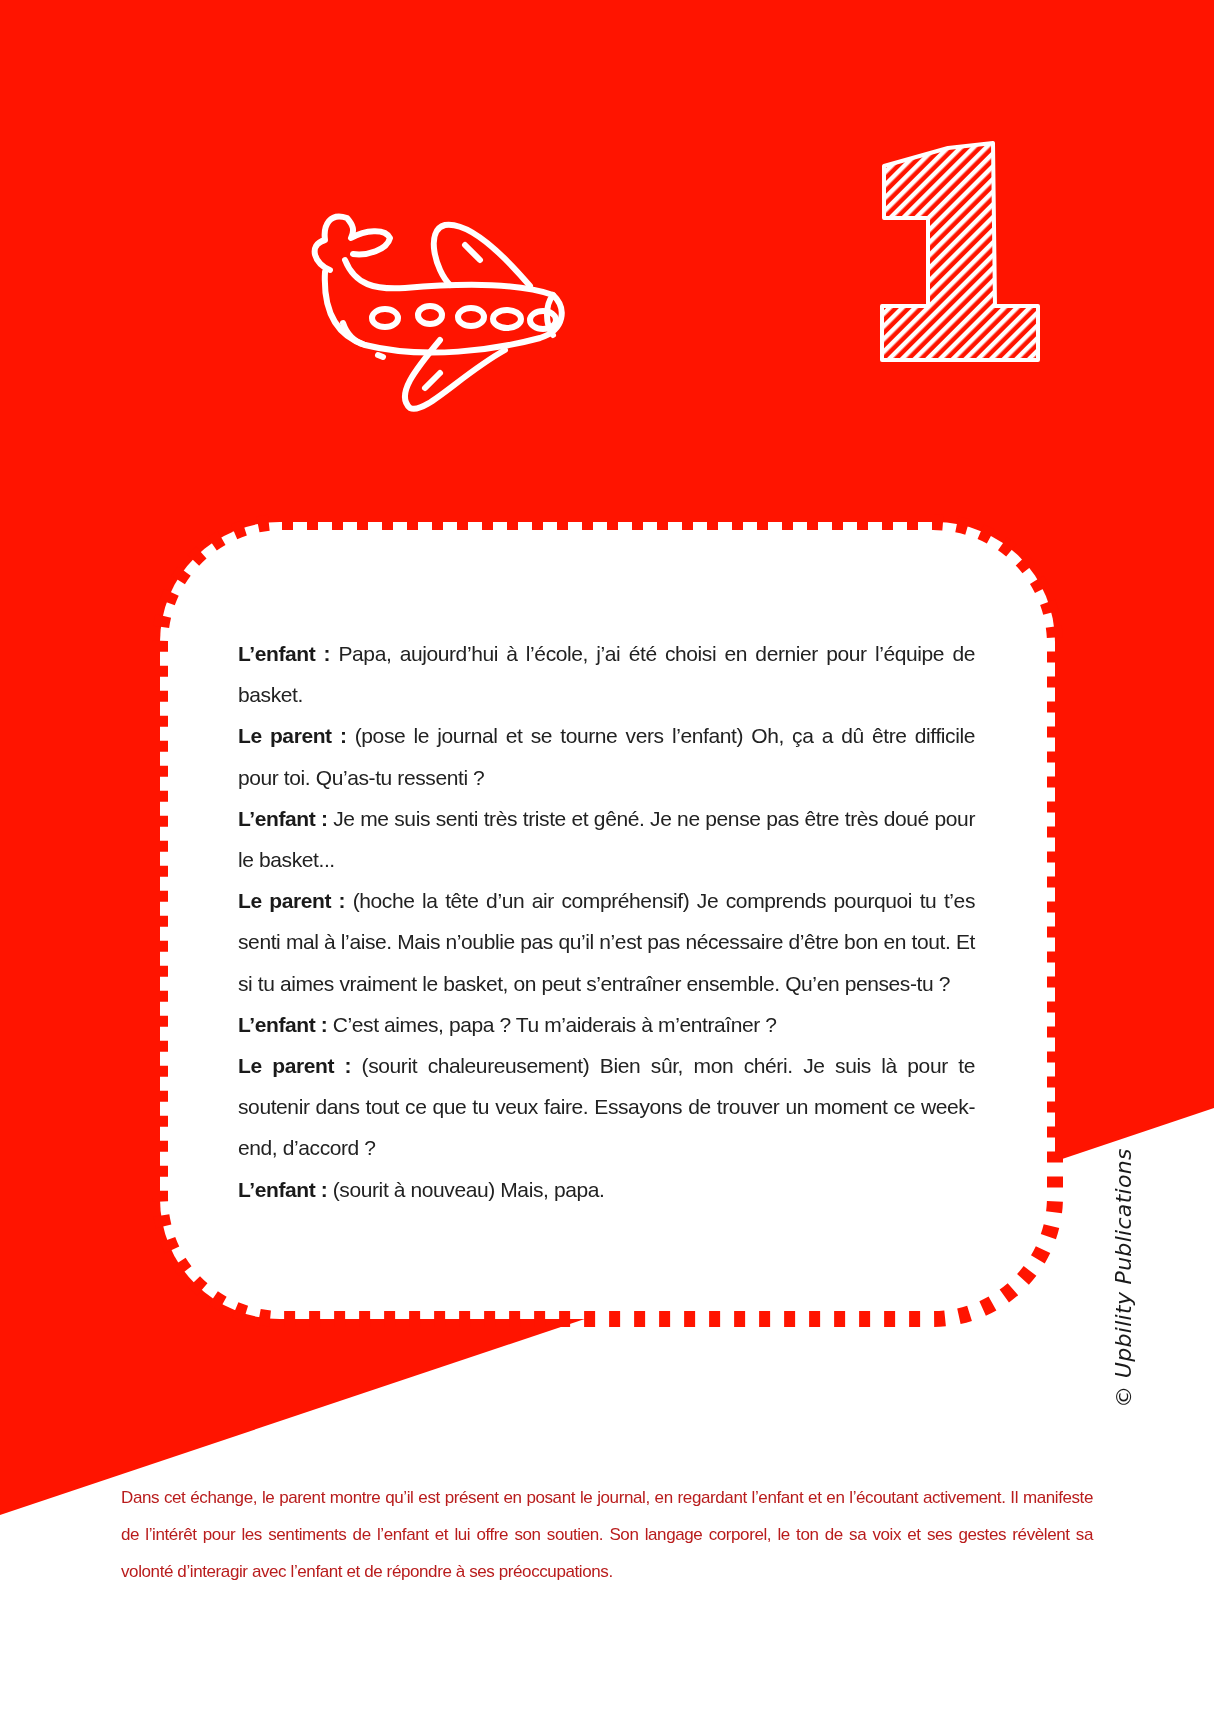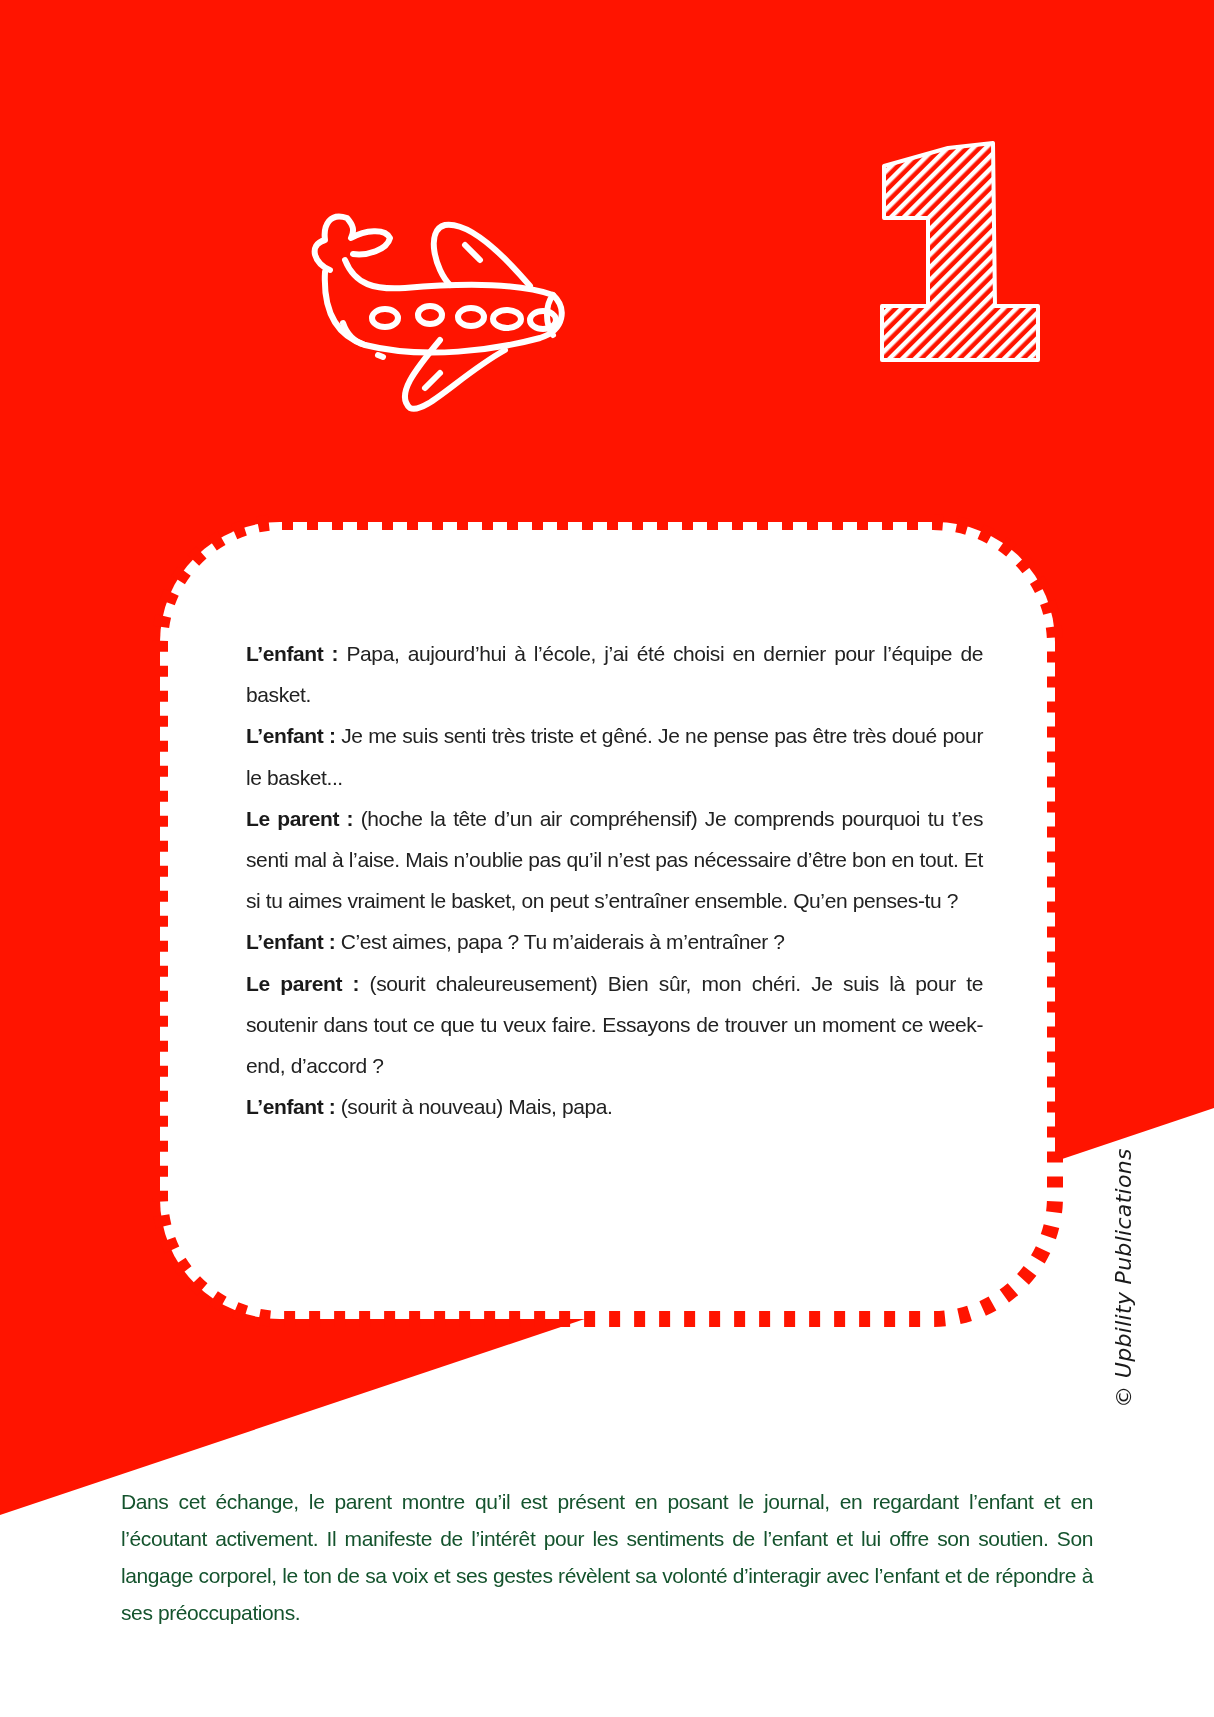--- a/index.html
+++ b/index.html
@@ -12,38 +12,38 @@
     position: absolute; left: 0; top: 0; width: 1214px; height: 1717px;
   }
   .plane { position: absolute; left: 295px; top: 190px; width: 300px; height: 230px; }
   .big-number { position: absolute; left: 878px; top: 138px; width: 170px; height: 230px; }
   .dialog-box {
     position: absolute; left: 160px; top: 522px; width: 895px; height: 797px;
     background: #ffffff; border-radius: 120px;
   }
   .dialog-border { position: absolute; left: 150px; top: 512px; width: 915px; height: 817px; }
   .dialog-text {
-    position: absolute; left: 246px; top: 633px; width: 737px;
+    position: absolute; left: 238px; top: 633px; width: 737px;
     font-size: 21px; line-height: 41.2px; color: #222; text-align: justify;
     letter-spacing: -0.4px;
   }
   .dialog-text p { margin: 0; }
   .speaker { font-weight: bold; color: #1a1a1a; }
   .copyright {
     position: absolute; left: 1103px; top: 1145px; width: 40px; height: 265px;
   }
   .copyright span {
     position: absolute; left: 50%; top: 50%;
     transform: translate(-50%, -50%) rotate(-90deg);
     white-space: nowrap; font-style: italic; font-size: 22px; color: #1a1a1a;
     font-family: "DejaVu Sans", sans-serif; letter-spacing: 0.3px;
   }
   .summary {
     position: absolute; left: 121px; top: 1462px; width: 972px;
-    font-size: 21px; line-height: 37px; color: #14532d; text-align: justify;
+    font-size: 17px; line-height: 37px; color: #b91c1c; text-align: justify;
     letter-spacing: -0.4px;
   }
 </style>
 </head>
 <body>
 
 <svg class="red-bg" viewBox="0 0 1214 1717" width="1214" height="1717">
   <polygon points="0,0 1214,0 1214,1108 0,1515" fill="#FF1400"></polygon>
 </svg>
 
@@ -81,20 +81,21 @@
   <text x="85" y="130" text-anchor="middle" font-size="1" fill="none">1</text>
 </svg>
 
 <div class="dialog-box"></div>
 <svg class="dialog-border" viewBox="0 0 915 817">
   <rect x="10" y="10" width="895" height="797" rx="122" ry="122" fill="none" stroke="#FF1400" stroke-width="16" stroke-dasharray="11 14"></rect>
 </svg>
 
 <div class="dialog-text">
   <p><span class="speaker">L’enfant :</span><span> Papa, aujourd’hui à l’école, j’ai été choisi en dernier pour l’équipe de basket.</span></p>
+  <p><span class="speaker">Le parent :</span><span> (pose le journal et se tourne vers l’enfant) Oh, ça a dû être difficile pour toi. Qu’as-tu ressenti ?</span></p>
   <p><span class="speaker">L’enfant :</span><span> Je me suis senti très triste et gêné. Je ne pense pas être très doué pour le basket...</span></p>
   <p><span class="speaker">Le parent :</span><span> (hoche la tête d’un air compréhensif) Je comprends pourquoi tu t’es senti mal à l’aise. Mais n’oublie pas qu’il n’est pas nécessaire d’être bon en tout. Et si tu aimes vraiment le basket, on peut s’entraîner ensemble. Qu’en penses-tu ?</span></p>
   <p><span class="speaker">L’enfant :</span><span> C’est aimes, papa ? Tu m’aiderais à m’entraîner ?</span></p>
   <p><span class="speaker">Le parent :</span><span> (sourit chaleureusement) Bien sûr, mon chéri. Je suis là pour te soutenir dans tout ce que tu veux faire. Essayons de trouver un moment ce week-end, d’accord ?</span></p>
   <p><span class="speaker">L’enfant :</span><span> (sourit à nouveau) Mais, papa.</span></p>
 </div>
 
 <div class="copyright">
   <span>© Upbility Publications</span>
 </div>

